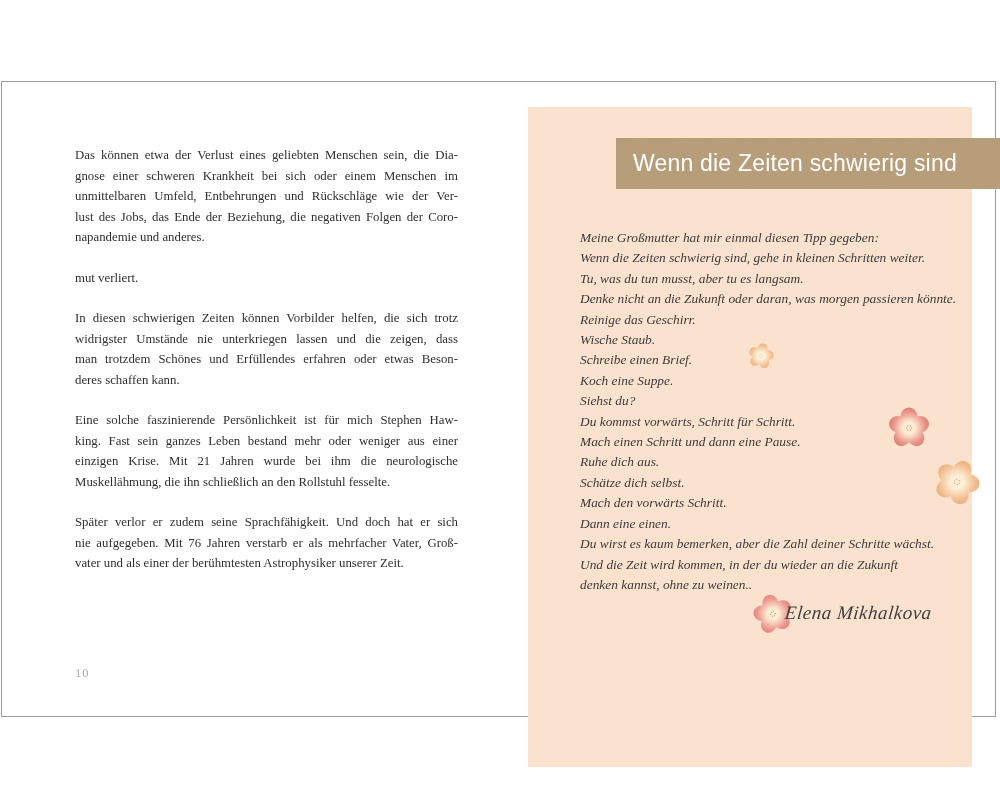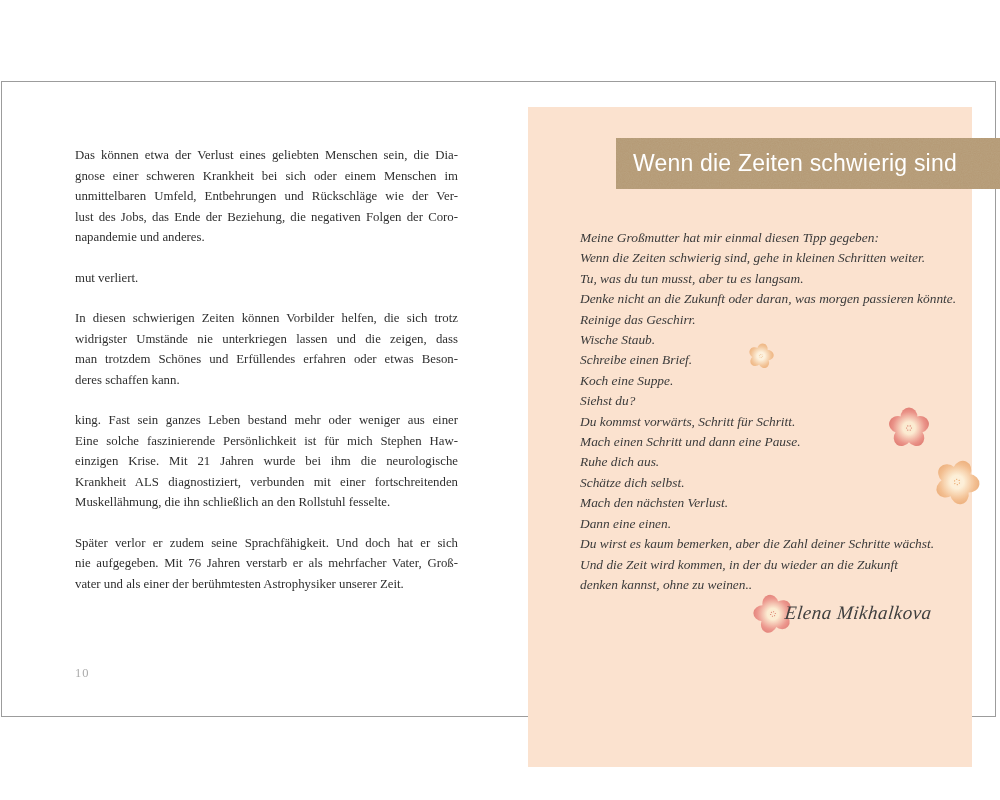--- a/index.html
+++ b/index.html
@@ -77,24 +77,23 @@
       <div class="para">
         <div class="line last">mut verliert.</div>
       </div>
       <div class="para">
         <div class="line">In diesen schwierigen Zeiten können Vorbilder helfen, die sich trotz</div>
         <div class="line">widrigster Umstände nie unterkriegen lassen und die zeigen, dass</div>
         <div class="line">man trotzdem Schönes und Erfüllendes erfahren oder etwas Beson-</div>
         <div class="line last">deres schaffen kann.</div>
       </div>
       <div class="para">
+        <div class="line">Eine solche faszinierende Persönlichkeit ist für mich Stephen Haw-</div>
         <div class="line">king. Fast sein ganzes Leben bestand mehr oder weniger aus einer</div>
-        <div class="line">Eine solche faszinierende Persönlichkeit ist für mich Stephen Haw-</div>
         <div class="line">einzigen Krise. Mit 21 Jahren wurde bei ihm die neurologische</div>
-        <div class="line">Krankheit ALS diagnostiziert, verbunden mit einer fortschreitenden</div>
         <div class="line last">Muskellähmung, die ihn schließlich an den Rollstuhl fesselte.</div>
       </div>
       <div class="para">
         <div class="line">Später verlor er zudem seine Sprachfähigkeit. Und doch hat er sich</div>
         <div class="line">nie aufgegeben. Mit 76 Jahren verstarb er als mehrfacher Vater, Groß-</div>
         <div class="line last">vater und als einer der berühmtesten Astrophysiker unserer Zeit.</div>
       </div>
     </div>
   <div class="page-number">10</div>
 
@@ -106,21 +105,21 @@
         <div class="poem-line">Denke nicht an die Zukunft oder daran, was morgen passieren könnte.</div>
         <div class="poem-line">Reinige das Geschirr.</div>
         <div class="poem-line">Wische Staub.</div>
         <div class="poem-line">Schreibe einen Brief.</div>
         <div class="poem-line">Koch eine Suppe.</div>
         <div class="poem-line">Siehst du?</div>
         <div class="poem-line">Du kommst vorwärts, Schritt für Schritt.</div>
         <div class="poem-line">Mach einen Schritt und dann eine Pause.</div>
         <div class="poem-line">Ruhe dich aus.</div>
         <div class="poem-line">Schätze dich selbst.</div>
-        <div class="poem-line">Mach den nächsten Verlust.</div>
+        <div class="poem-line">Mach den vorwärts Schritt.</div>
         <div class="poem-line">Dann eine einen.</div>
         <div class="poem-line">Du wirst es kaum bemerken, aber die Zahl deiner Schritte wächst.</div>
         <div class="poem-line">Und die Zeit wird kommen, in der du wieder an die Zukunft</div>
         <div class="poem-line">denken kannst, ohne zu weinen..</div>
       </div>
 
     <span class="flower flower-1">
         <svg viewBox="-52 -52 104 104" xmlns="http://www.w3.org/2000/svg">
     <defs>
             <radialGradient id="fg0" cx="0" cy="0" r="50" gradientUnits="userSpaceOnUse">

